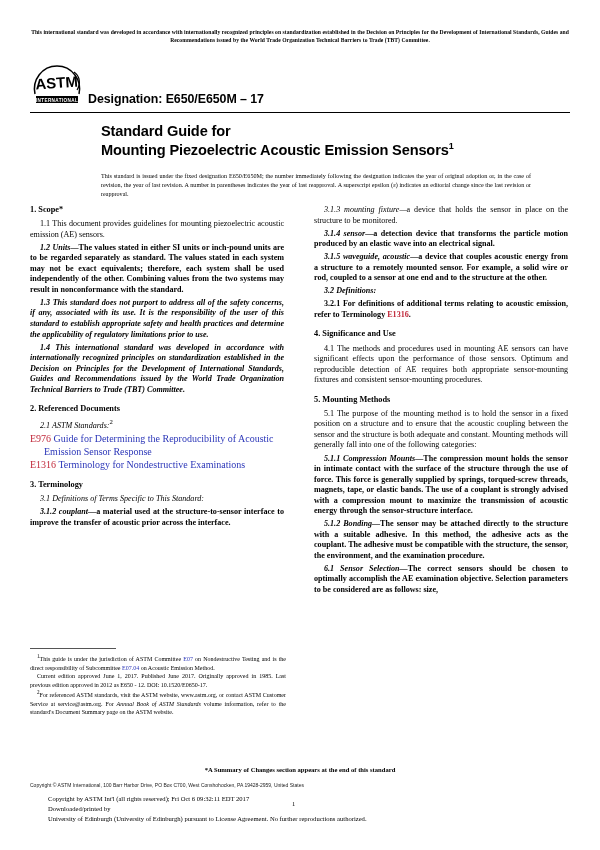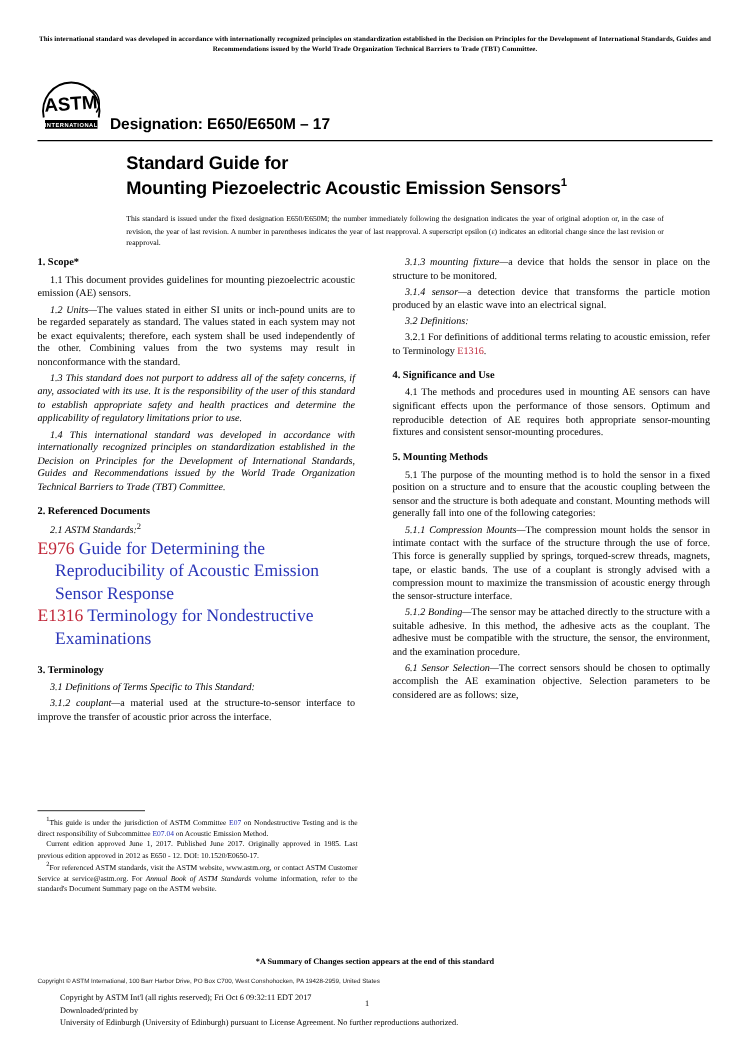--- a/index.html
+++ b/index.html
@@ -117,25 +117,25 @@
   h3.sect.spaced { margin-top: 9px; }
 
   p.para {
     margin: 0 2px 0 0;
     font-size: 8.1px;
     line-height: 1.3;
     text-align: justify;
     text-indent: 10px;
     hyphens: auto;
   }
-  p.para + p.para { margin-top: 2.5px; }
+  p.para + p.para { margin-top: 2.5px; font-weight: bold; }
   p.ital { font-style: italic; }
   p.para i, span.i { font-style: italic; }
   .ref-entry {
-    font-size: 14px;
+    font-size: 10px;
     line-height: 1.3;
     margin: 0;
     padding-left: 14px;
     text-indent: -14px;
     color: #2b36b8;
   }
   .ref-id { color: #c0283a; }
   a.lnk, .lnk { color: #2b36b8; text-decoration: none; }
   .lnk-red { color: #c0283a; text-decoration: none; }
 
@@ -262,20 +262,21 @@
         <p class="fn"><sup>1</sup><span>This guide is under the jurisdiction of ASTM Committee </span><span class="lnk">E07</span><span> on Nondestructive Testing and is the direct responsibility of Subcommittee </span><span class="lnk">E07.04</span><span> on Acoustic Emission Method.</span></p>
         <p class="fn">Current edition approved June 1, 2017. Published June 2017. Originally approved in 1985. Last previous edition approved in 2012 as E650 - 12. DOI: 10.1520/E0650-17.</p>
         <p class="fn"><sup>2</sup><span>For referenced ASTM standards, visit the ASTM website, www.astm.org, or contact ASTM Customer Service at service@astm.org. For </span><i>Annual Book of ASTM Standards</i><span> volume information, refer to the standard's Document Summary page on the ASTM website.</span></p>
       </div>
     </div>
 
     <div class="col col-right">
 
       <p class="para"><i>3.1.3 mounting fixture—</i><span>a device that holds the sensor in place on the structure to be monitored.</span></p>
       <p class="para"><i>3.1.4 sensor—</i><span>a detection device that transforms the particle motion produced by an elastic wave into an electrical signal.</span></p>
+      <p class="para"><i>3.1.5 waveguide, acoustic—</i><span>a device that couples acoustic energy from a structure to a remotely mounted sensor. For example, a solid wire or rod, coupled to a sensor at one end and to the structure at the other.</span></p>
       <p class="para"><i>3.2 Definitions:</i></p>
       <p class="para"><span>3.2.1 For definitions of additional terms relating to acoustic emission, refer to Terminology </span><span class="lnk-red">E1316</span><span>.</span></p>
 
       <h3 class="sect spaced">4. Significance and Use</h3>
       <p class="para">4.1 The methods and procedures used in mounting AE sensors can have significant effects upon the performance of those sensors. Optimum and reproducible detection of AE requires both appropriate sensor-mounting fixtures and consistent sensor-mounting procedures.</p>
 
       <h3 class="sect spaced">5. Mounting Methods</h3>
       <p class="para">5.1 The purpose of the mounting method is to hold the sensor in a fixed position on a structure and to ensure that the acoustic coupling between the sensor and the structure is both adequate and constant. Mounting methods will generally fall into one of the following categories:</p>
       <p class="para"><i>5.1.1 Compression Mounts—</i><span>The compression mount holds the sensor in intimate contact with the surface of the structure through the use of force. This force is generally supplied by springs, torqued-screw threads, magnets, tape, or elastic bands. The use of a couplant is strongly advised with a compression mount to maximize the transmission of acoustic energy through the sensor-structure interface.</span></p>
       <p class="para"><i>5.1.2 Bonding—</i><span>The sensor may be attached directly to the structure with a suitable adhesive. In this method, the adhesive acts as the couplant. The adhesive must be compatible with the structure, the sensor, the environment, and the examination procedure.</span></p>

